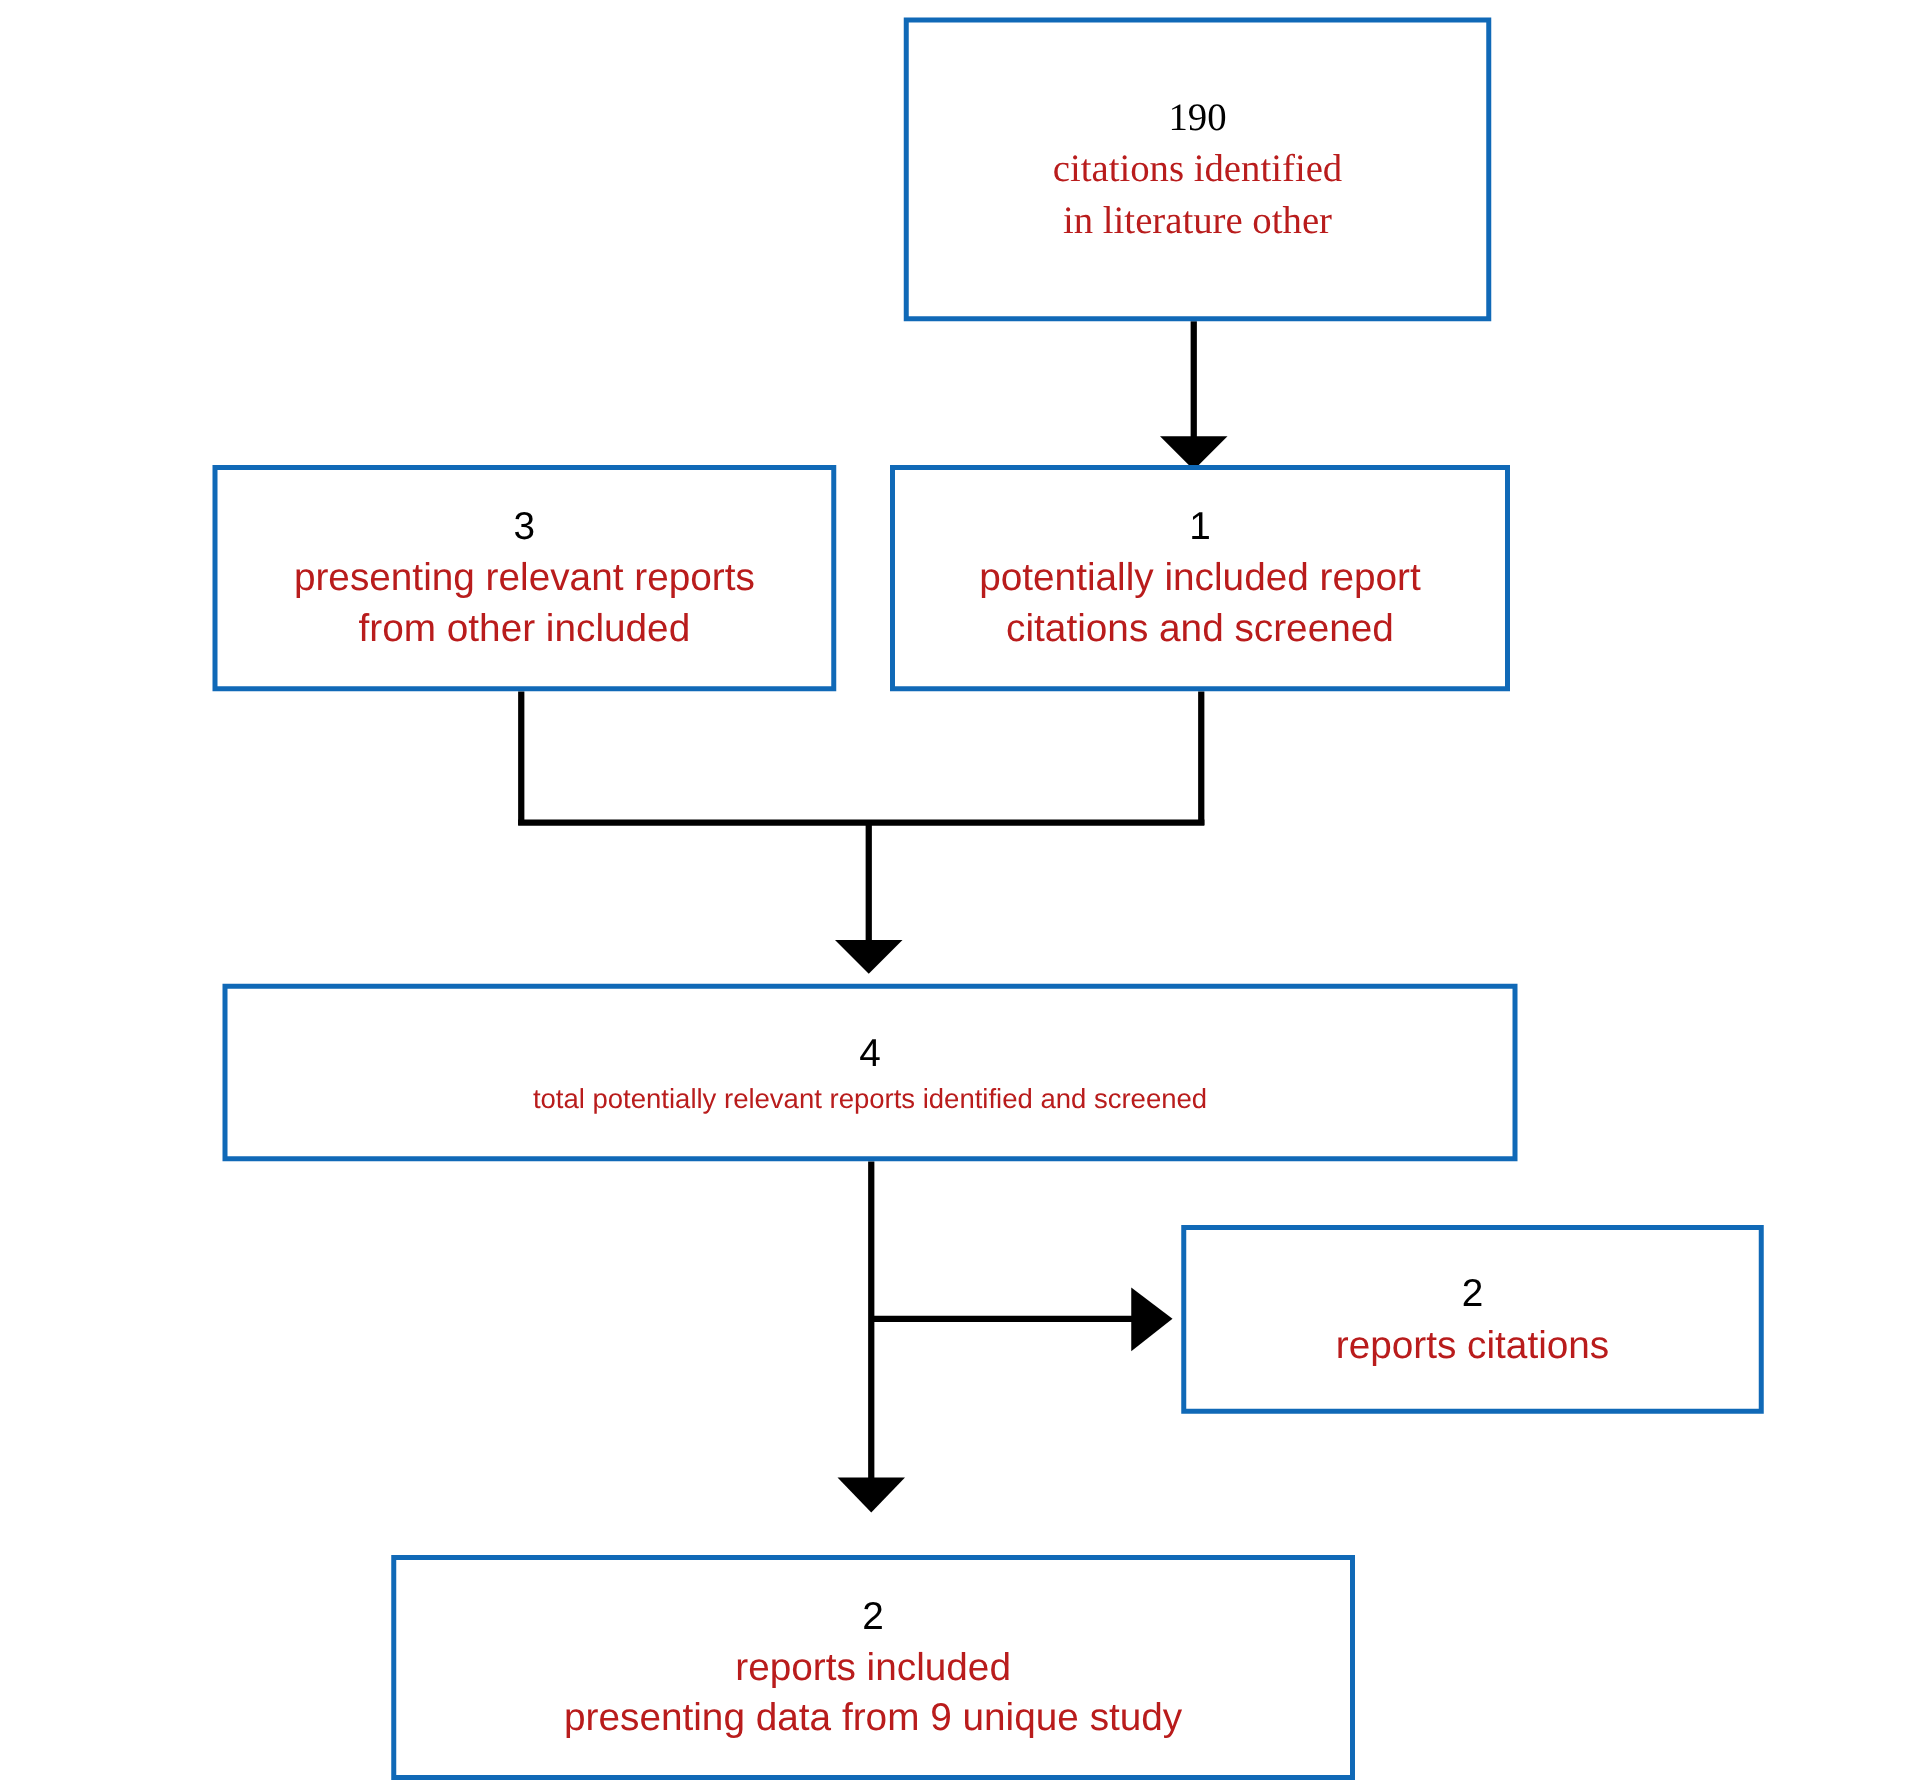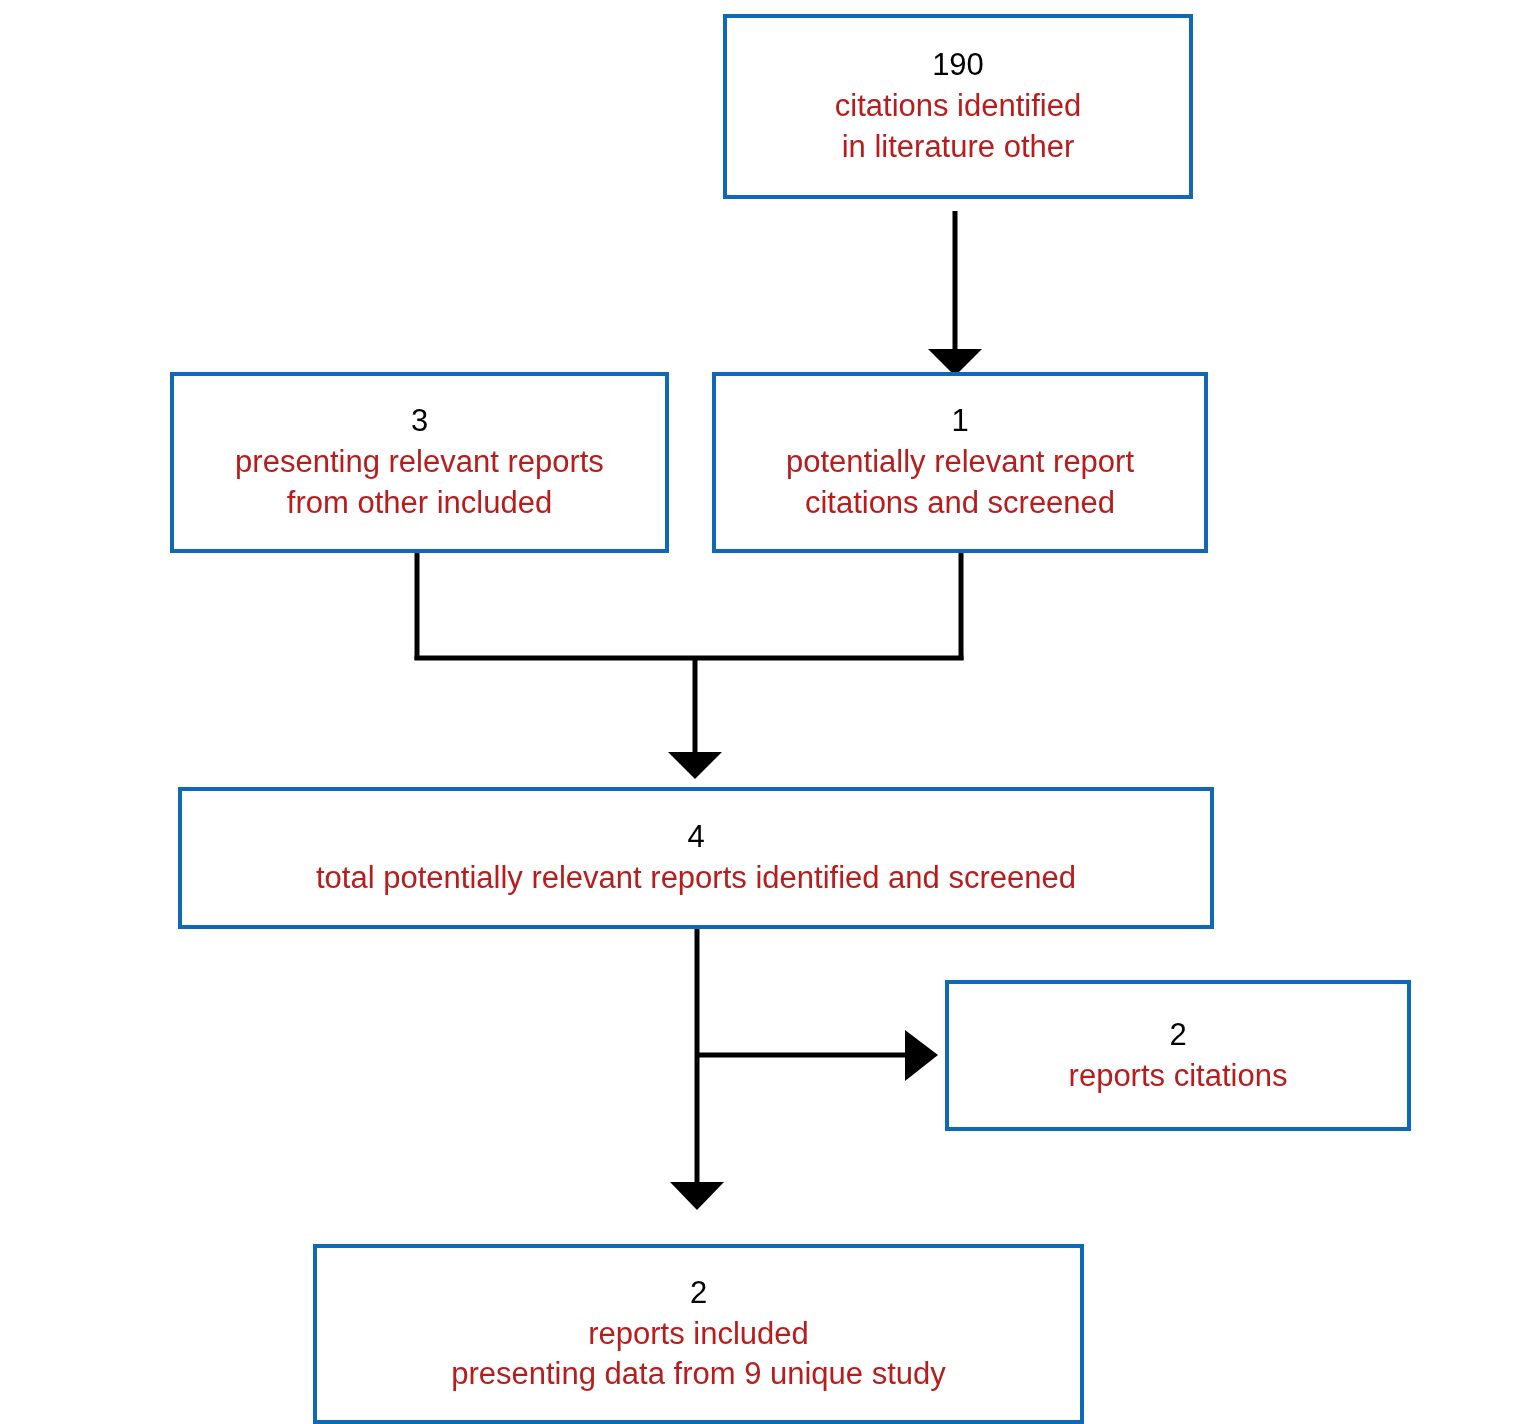--- a/index.html
+++ b/index.html
@@ -44,27 +44,27 @@
     font-size: 31px;
     line-height: 1.32;
     white-space: nowrap;
     color: #b91c1c;
   }
   .box-count {
     font-size: 31px;
     line-height: 1.32;
   }
   
-  #box-identified     { left: 723px;  top: 14px;   width: 470px;  height: 185px; }
+  #box-identified     { left: 723px;  top: 14px;   width: 470px;  height: 243px; font-family: Liberation Serif, serif; }
   #box-other-sources  { left: 170px;  top: 372px;  width: 499px;  height: 181px; }
   #box-screened       { left: 712px;  top: 372px;  width: 496px;  height: 181px; }
   #box-total-screened { left: 178px;  top: 787px;  width: 1036px; height: 142px; }
   #box-excluded       { left: 945px;  top: 980px;  width: 466px;  height: 151px; }
   #box-included       { left: 313px;  top: 1244px; width: 771px;  height: 180px; }
-  #box-total-screened .box-line { font-size: 31px; }
+  #box-total-screened .box-line { font-size: 22px; }
 </style>
 </head>
 <body>
 
 <div id="diagram-root">
 
   <svg id="connector-layer" viewBox="0 0 1530 1424" width="1530" height="1424" aria-hidden="true">
     <defs>
       <marker id="arrowhead-down" markerWidth="14" markerHeight="12" refX="0.5" refY="6" orient="auto" markerUnits="userSpaceOnUse">
         <path d="M0,0 L14,6 L0,12 z" fill="#000000"></path>
@@ -102,21 +102,21 @@
   </div>
 
   <div class="flow-box" id="box-other-sources">
     <span class="box-count">3</span>
     <span class="box-line">presenting relevant reports</span>
     <span class="box-line">from other included</span>
   </div>
 
   <div class="flow-box" id="box-screened">
     <span class="box-count">1</span>
-    <span class="box-line">potentially relevant report</span>
+    <span class="box-line">potentially included report</span>
     <span class="box-line">citations and screened</span>
   </div>
 
   <div class="flow-box" id="box-total-screened">
     <span class="box-count">4</span>
     <span class="box-line">total potentially relevant reports identified and screened</span>
   </div>
 
   <div class="flow-box" id="box-excluded">
     <span class="box-count">2</span>

